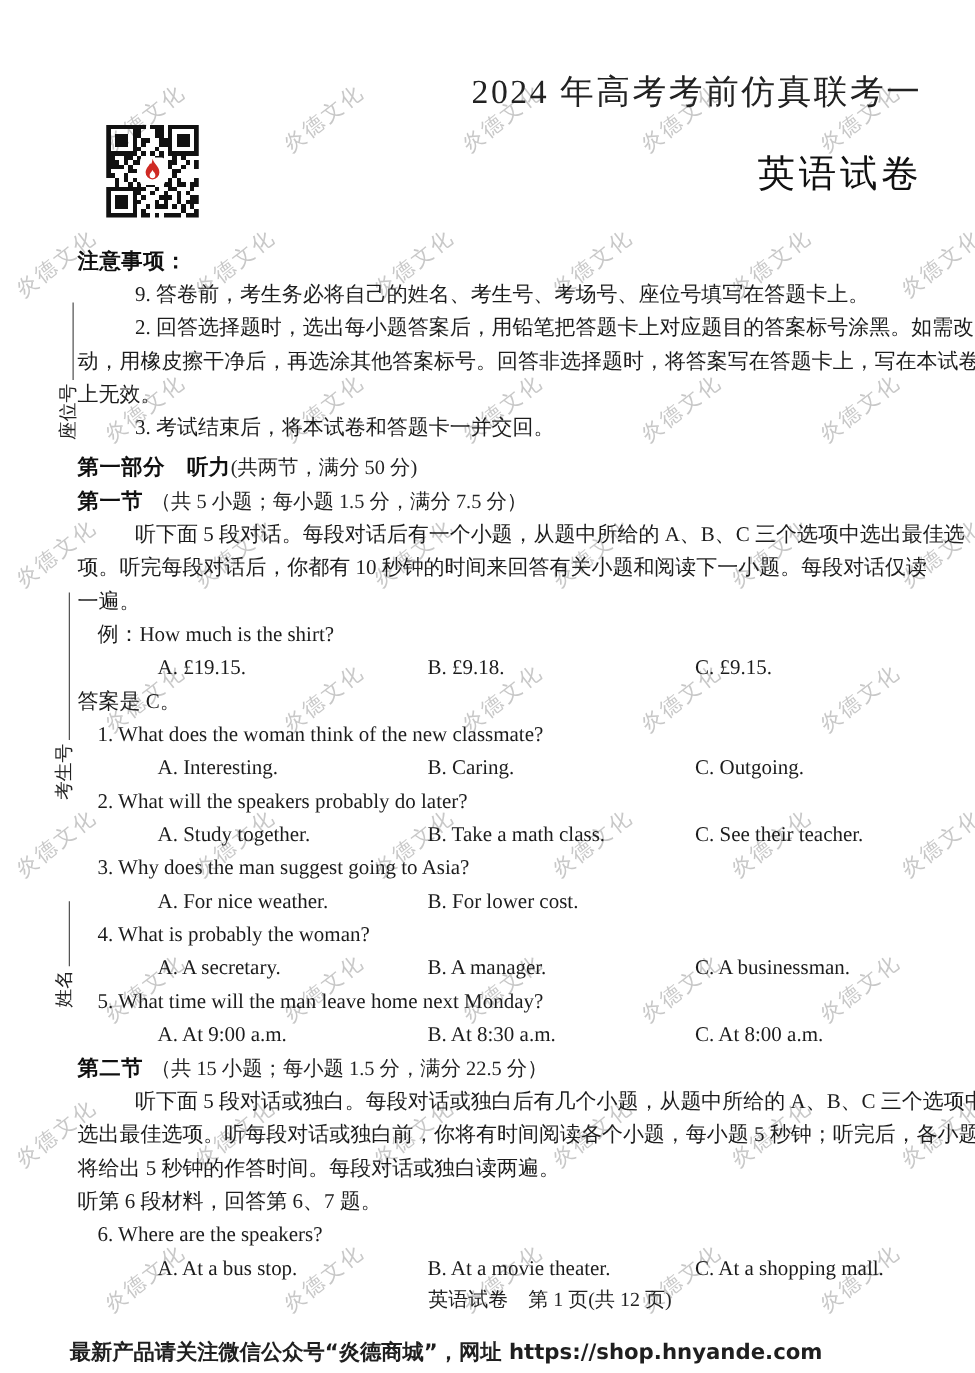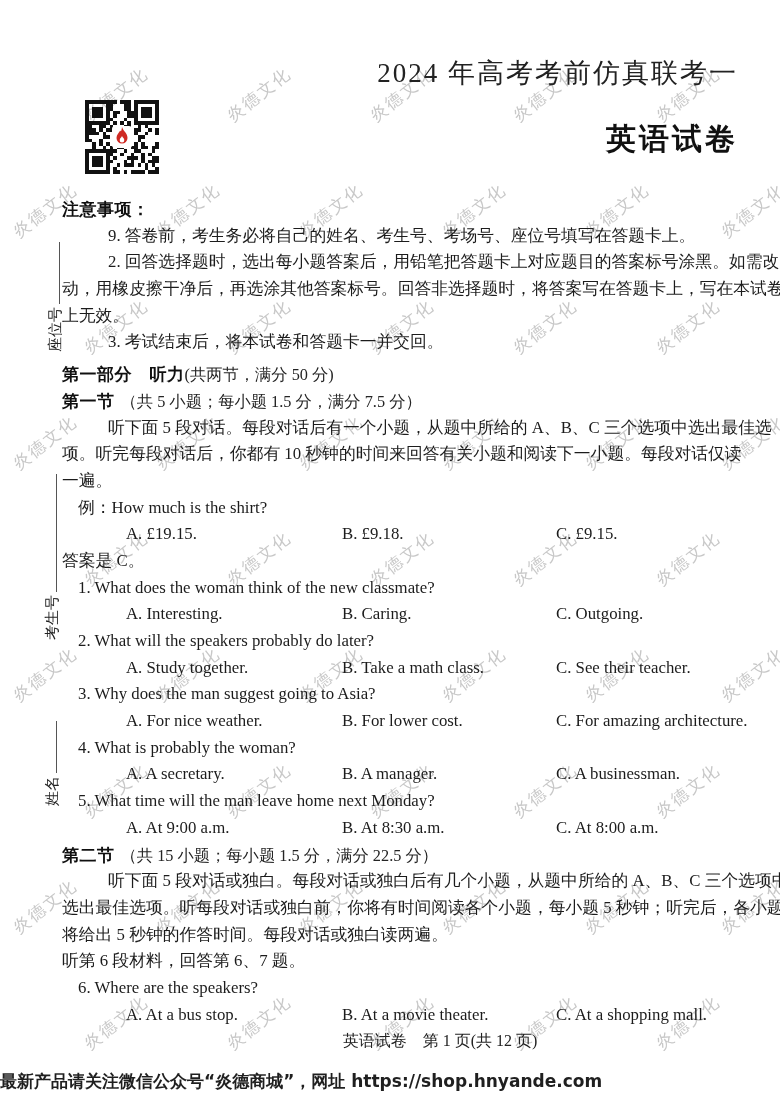--- a/index.html
+++ b/index.html
@@ -11,21 +11,21 @@
   
   #wm-layer{position:absolute;inset:0;z-index:0;pointer-events:none;}
   .wm{
     position:absolute;color:#c8c8c8;font-size:17px;letter-spacing:2px;white-space:nowrap;
     transform:rotate(-38deg);font-family:"Liberation Serif","DejaVu Serif",serif;
   }
   
   .head{position:absolute;left:62px;top:0;width:676px;z-index:2;text-align:right;}
   .main-title{margin-top:55px;font-size:27px;letter-spacing:2px;color:#222;}
   .sub-title{
-    margin-top:28px;font-size:30px;font-weight:bold;letter-spacing:3px;color:#111;
+    margin-top:28px;font-size:30px;font-weight:normal;letter-spacing:3px;color:#111;
     font-family:"DejaVu Sans","Liberation Sans",sans-serif;
   }
   
   #qr{position:absolute;left:85px;top:100px;width:74px;height:74px;z-index:3;}
   #qr svg.code{position:absolute;inset:0;}
   #qr .flame{position:absolute;left:27px;top:26px;width:20px;height:22px;background:#fff;border-radius:3px;}
   
   .side{
     position:absolute;z-index:2;transform:rotate(-90deg);transform-origin:0 0;
     white-space:nowrap;font-size:15px;height:20px;line-height:20px;color:#222;
@@ -45,21 +45,21 @@
   }
   .kai{font-size:16.3px;color:#242424;}
   .sp8{margin-left:6px;text-align:right;}
   .gap{margin-top:5px;}
   .opts{position:relative;}
   .opt{position:absolute;top:0;white-space:nowrap;margin-left:22px;}
   .oa{left:42px;} .ob{left:258px;} .oc{left:472px;}
   .pageno{text-align:center;padding-left:80px;font-size:16px;color:#222;}
   
   .promo{
-    position:absolute;left:0;top:1070px;width:658px;text-align:left;z-index:2;
+    position:absolute;left:0;top:1070px;width:658px;text-align:right;z-index:2;
     font-family:"DejaVu Sans","Liberation Sans",sans-serif;font-size:17px;font-weight:600;color:#1f1f1f;
   }
 </style>
 </head>
 <body>
 
 <div class="page">
 
   <div id="wm-layer">
       <span class="wm" style="left: 78px; top: 83px;">炎德文化</span>
@@ -396,21 +396,20 @@
     <div class="row qind">2. What will the speakers probably do later?</div>
     <div class="row opts">
       <span class="opt oa">A. Study together.</span>
       <span class="opt ob">B. Take a math class.</span>
       <span class="opt oc">C. See their teacher.</span>
     </div>
     <div class="row qind">3. Why does the man suggest going to Asia?</div>
     <div class="row opts">
       <span class="opt oa">A. For nice weather.</span>
       <span class="opt ob">B. For lower cost.</span>
-      <span class="opt oc">C. For amazing architecture.</span>
     </div>
     <div class="row qind">4. What is probably the woman?</div>
     <div class="row opts">
       <span class="opt oa">A. A secretary.</span>
       <span class="opt ob">B. A manager.</span>
       <span class="opt oc">C. A businessman.</span>
     </div>
     <div class="row qind">5. What time will the man leave home next Monday?</div>
     <div class="row opts">
       <span class="opt oa">A. At 9:00 a.m.</span>

